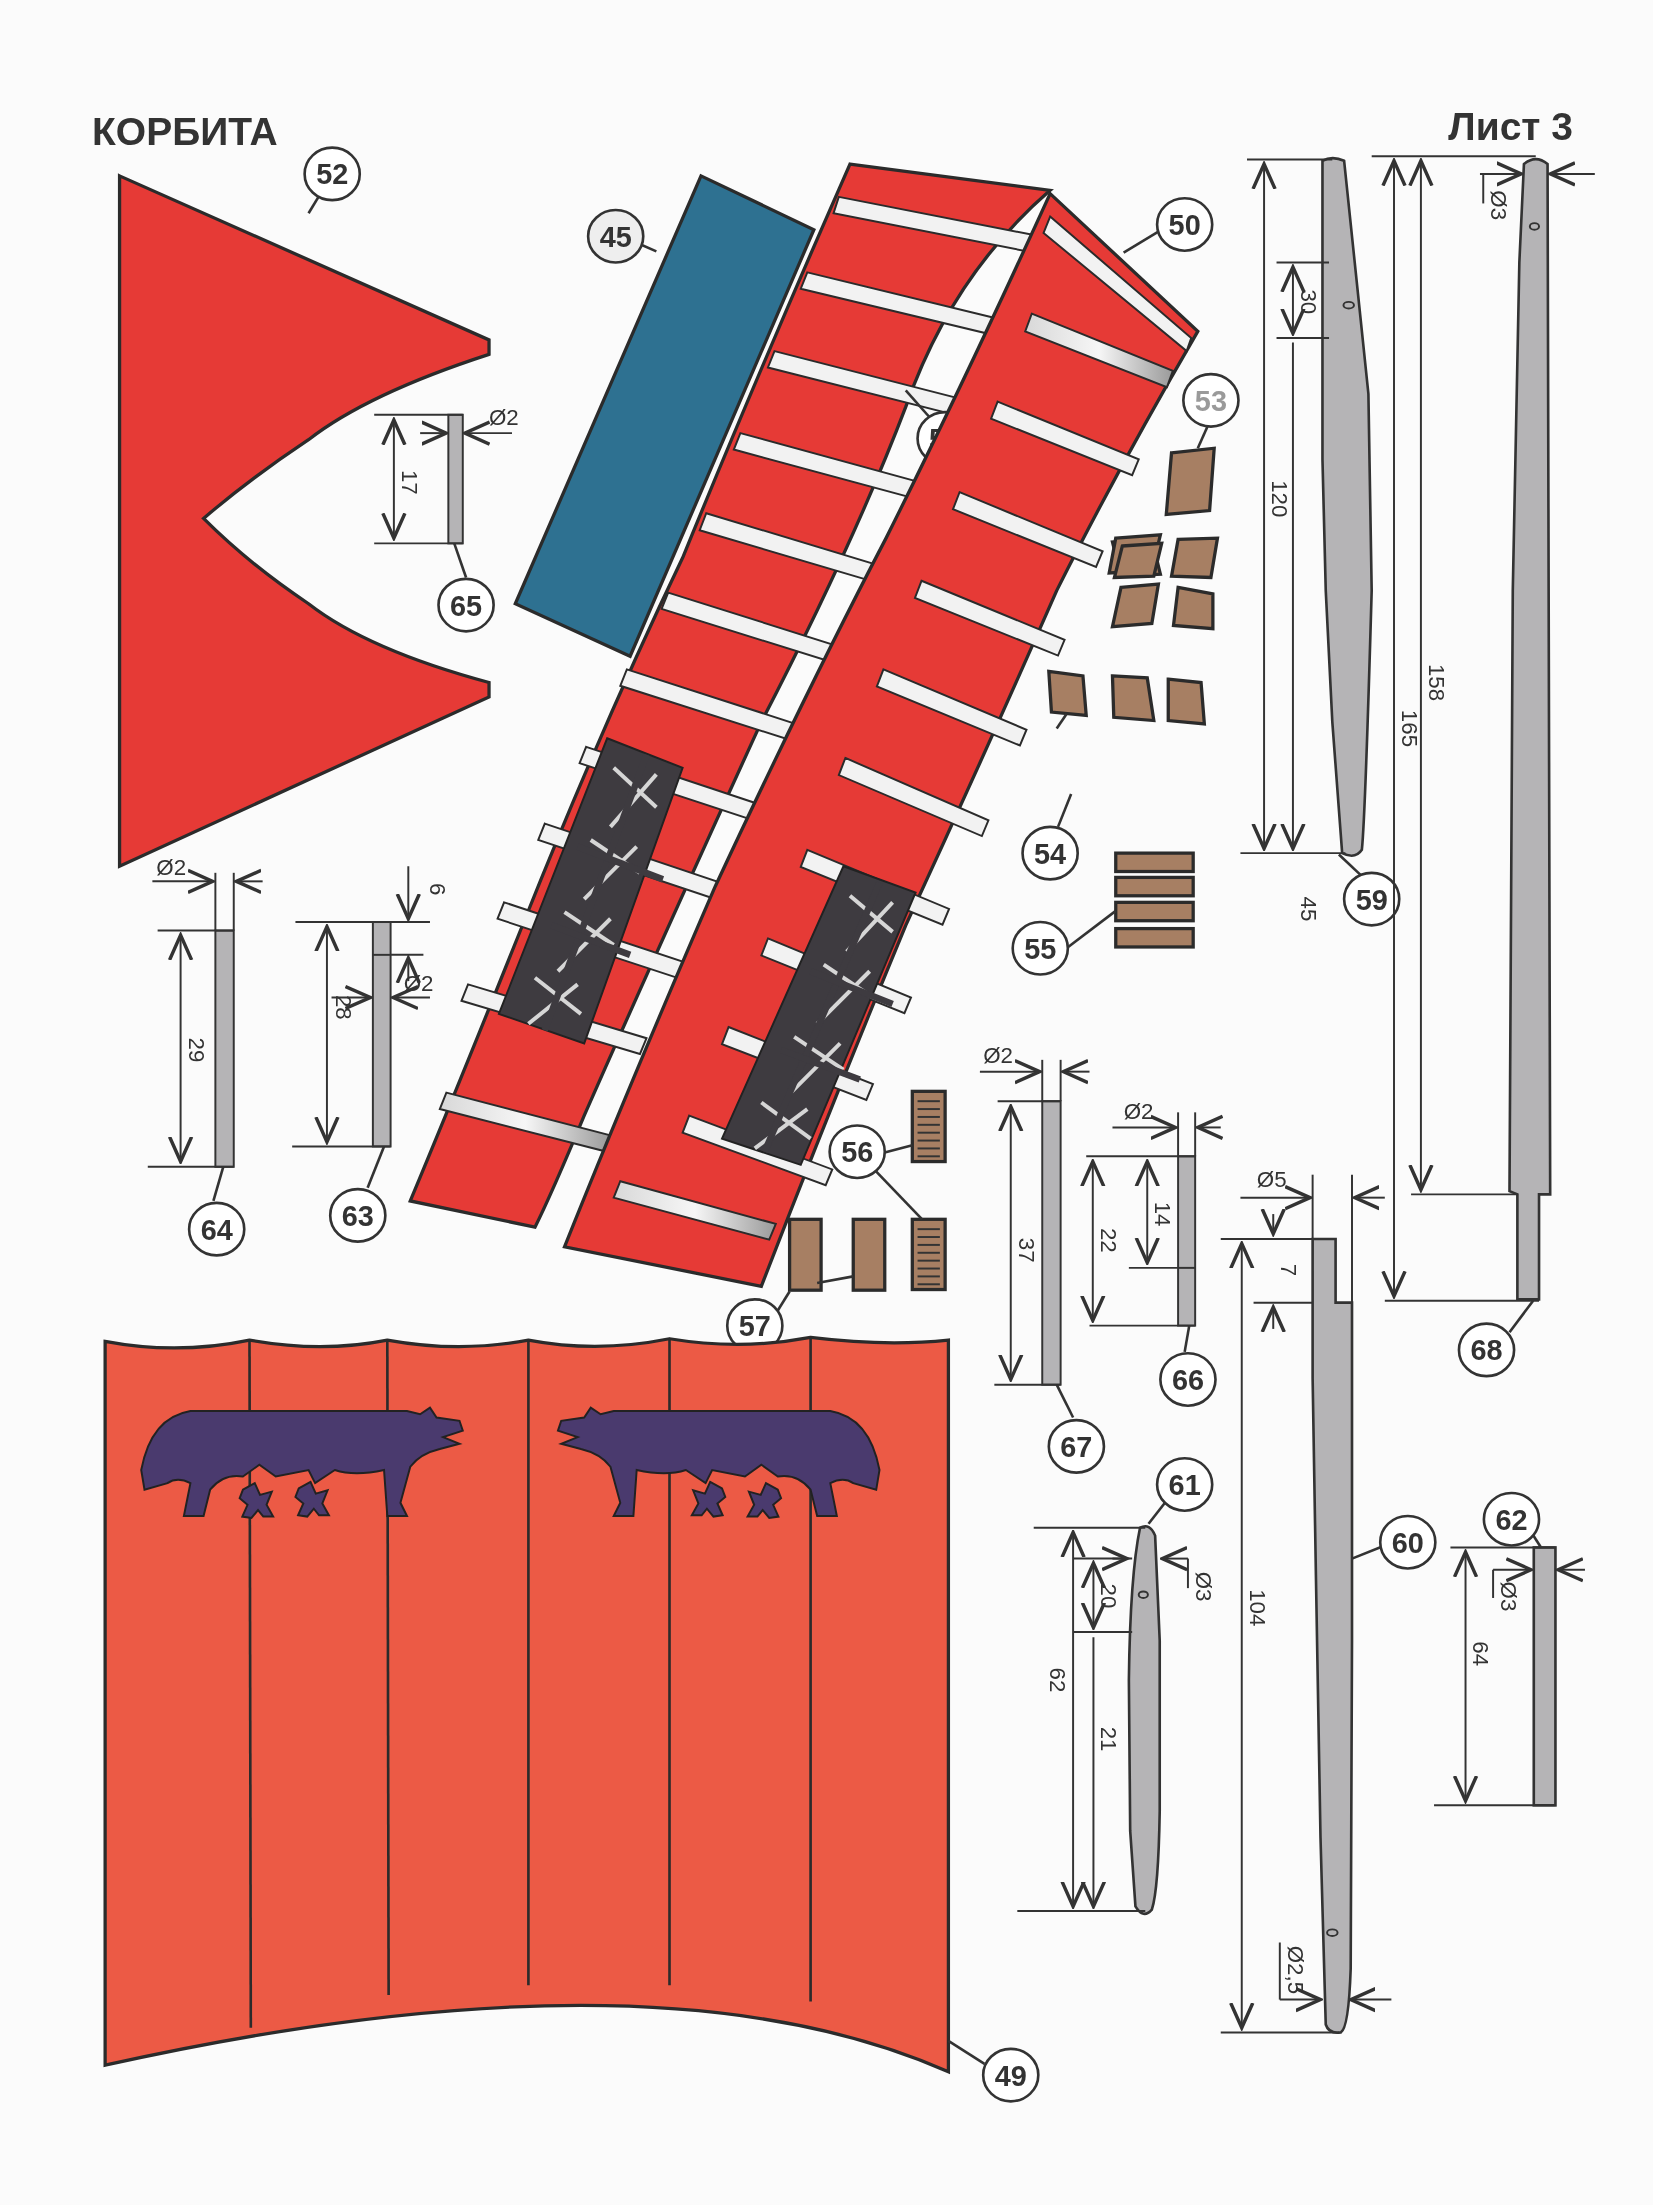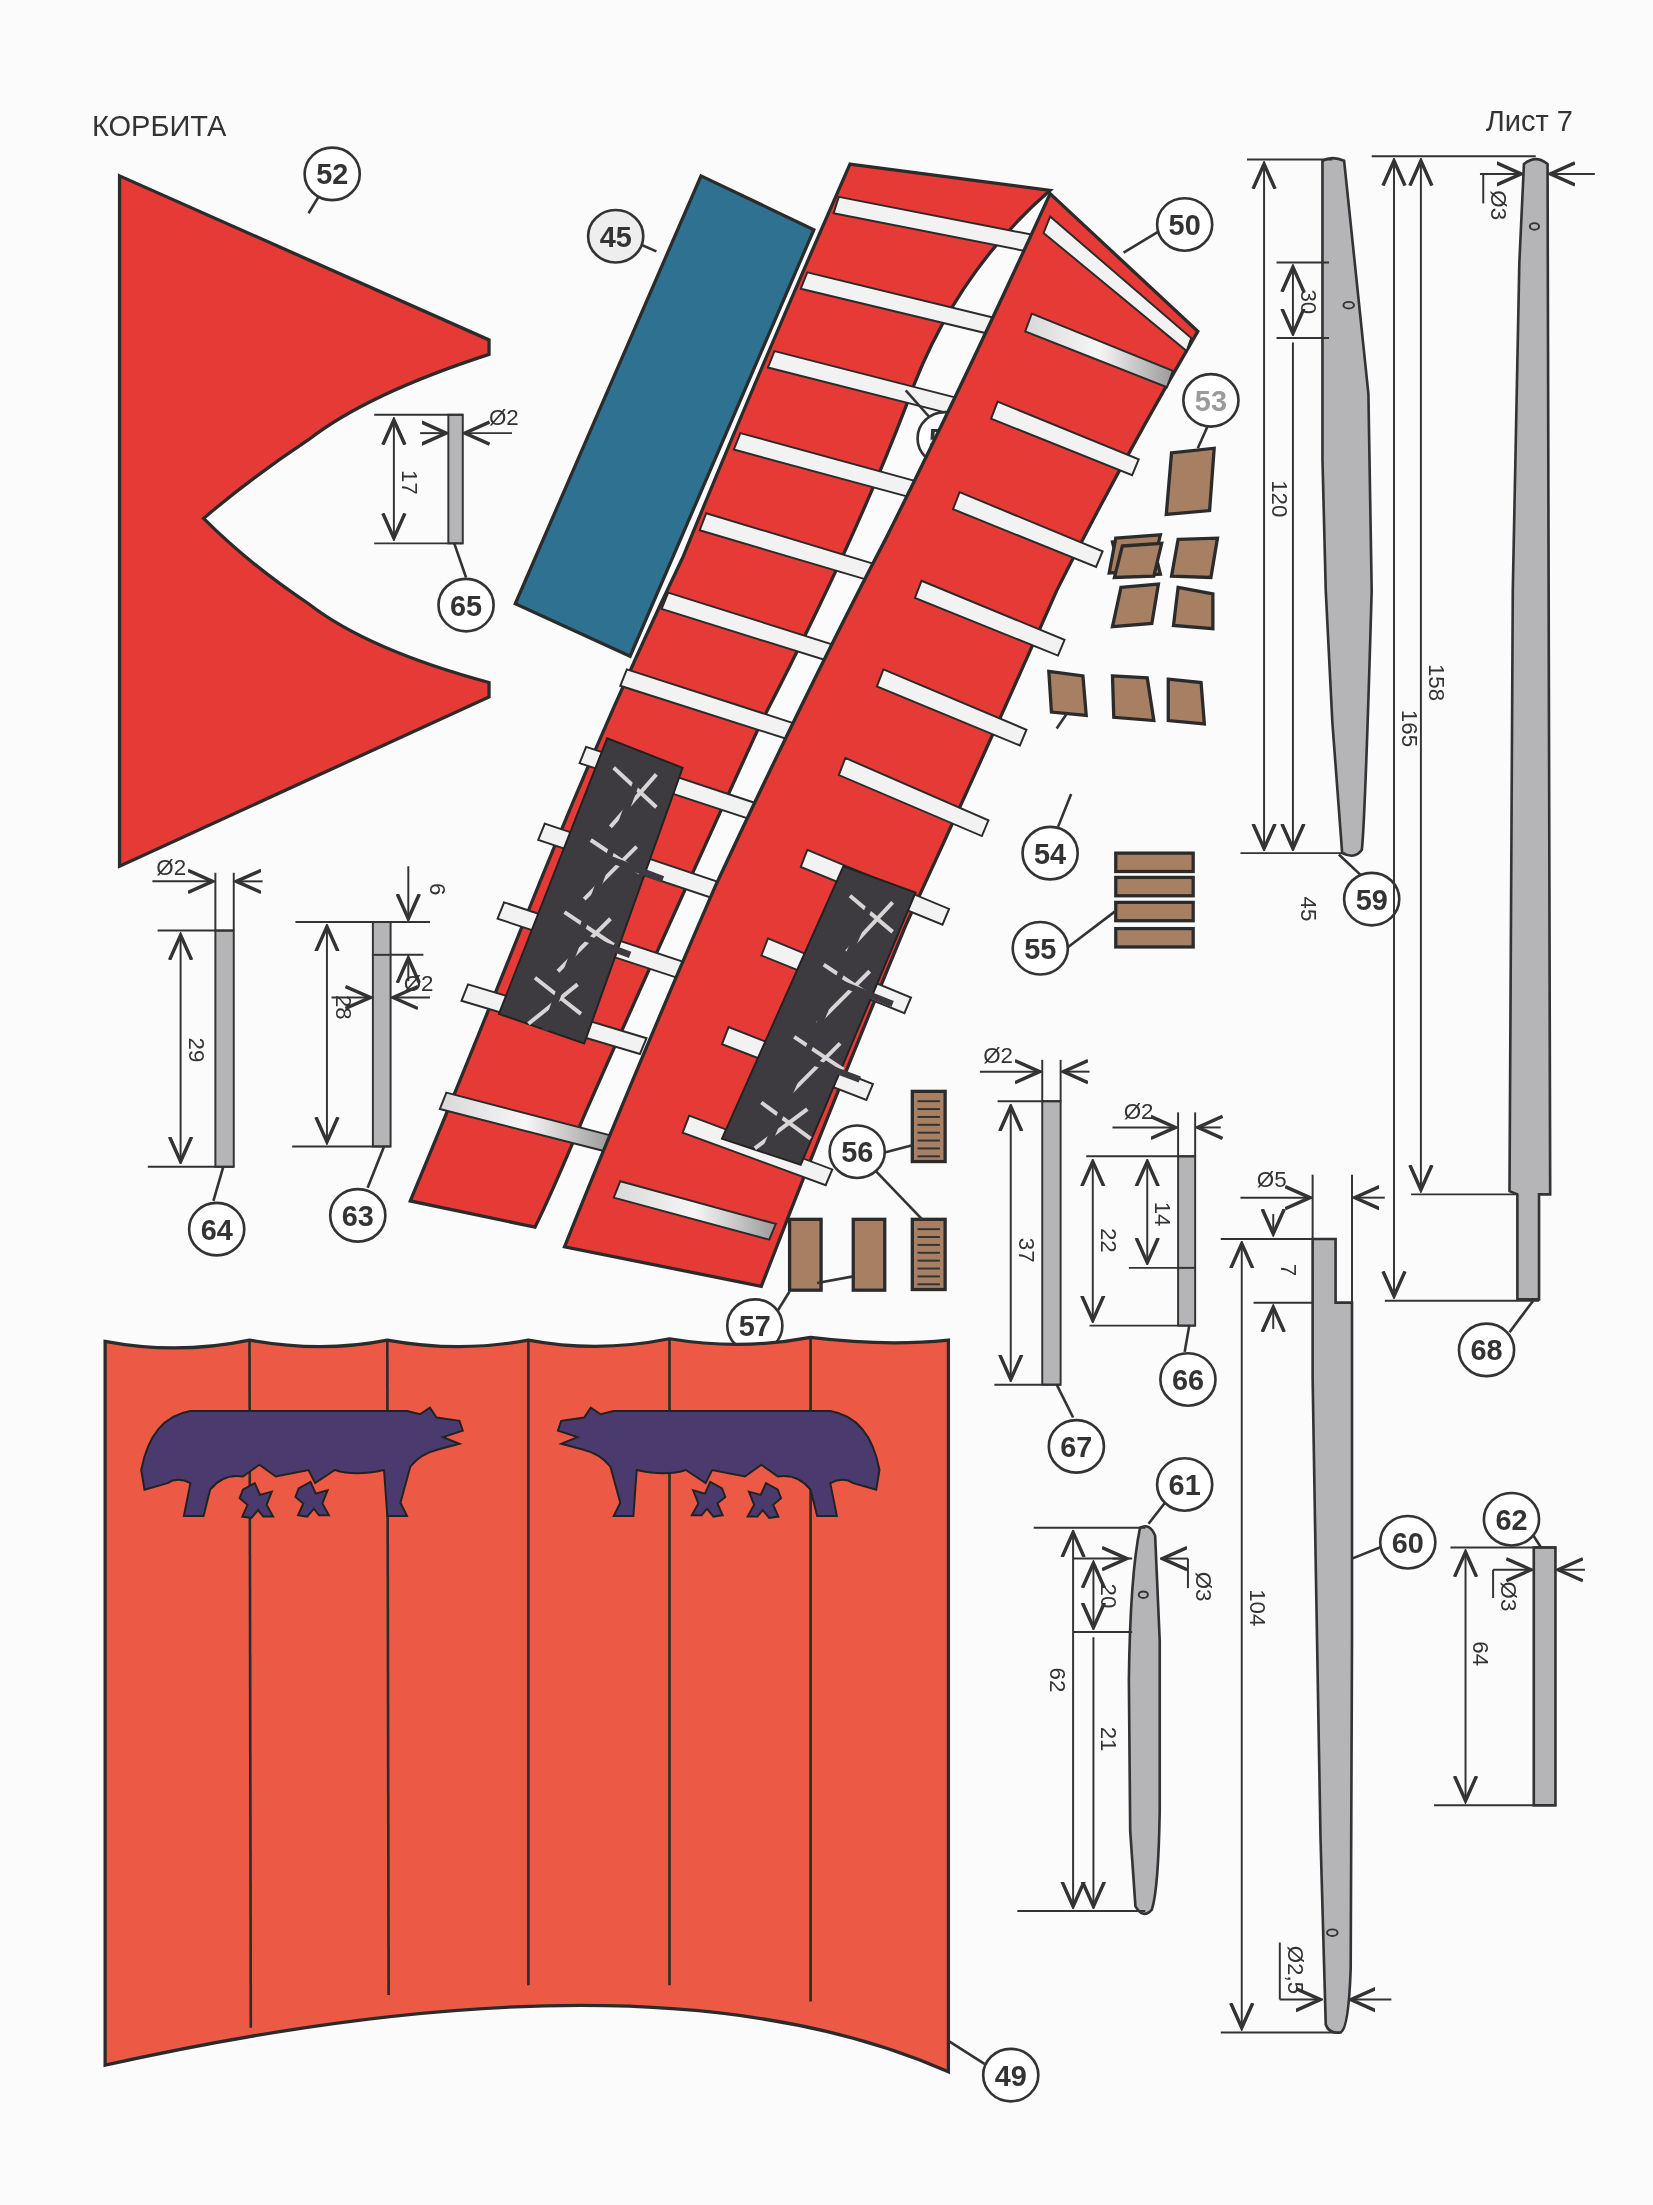--- a/index.html
+++ b/index.html
@@ -1,29 +1,29 @@
 <!DOCTYPE html>
 <html style="font-size:10.5px"><head>
 <meta charset="utf-8">
 <style>
   html, body { margin: 0; padding: 0; background: #fbfbfb; }
   body { width: 1654px; height: 2205px; position: relative; overflow: hidden; font-family: "Liberation Sans", sans-serif; }
   .sheet { position: absolute; left: 0; top: 0; width: 1654px; height: 2205px; }
-  .hdr { position: absolute; font-family: "Liberation Sans", sans-serif; font-weight: normal; color: #333; font-size: 29px; letter-spacing: 0px; }
+  .hdr { position: absolute; font-family: "Liberation Sans", sans-serif; font-weight: bold; color: #333; font-size: 39px; letter-spacing: 0px; }
   .hdr.left { left: 92px; top: 110px; }
   .hdr.right { right: 81px; top: 105px; }
   svg text { font-family: "Liberation Sans", sans-serif; }
   .callout-text { font-weight: bold; font-size: 44px; fill: #333; }
   .dim-text { font-size: 34px; fill: #333; }
 </style>
 </head>
 <body>
 
 <div class="hdr left">КОРБИТА</div>
-<div class="hdr right">Лист 7</div>
+<div class="hdr right">Лист 3</div>
 
 <svg class="sheet" viewBox="0 0 2520 3360" xmlns="http://www.w3.org/2000/svg">
   <defs>
     <marker id="arr" viewBox="0 0 20 20" refX="18" refY="10" markerWidth="14" markerHeight="14" orient="auto-start-reverse">
       <path d="M0,2 L18,10 L0,18" fill="none" stroke="#333" stroke-width="2.5"></path>
     </marker>
     <linearGradient id="gstrip" x1="0" y1="0" x2="1" y2="0">
       <stop offset="0" stop-color="#d8d8d8"></stop>
         <stop offset="0.5" stop-color="#f6f6f6"></stop>
         <stop offset="1" stop-color="#9a9a9a"></stop>

